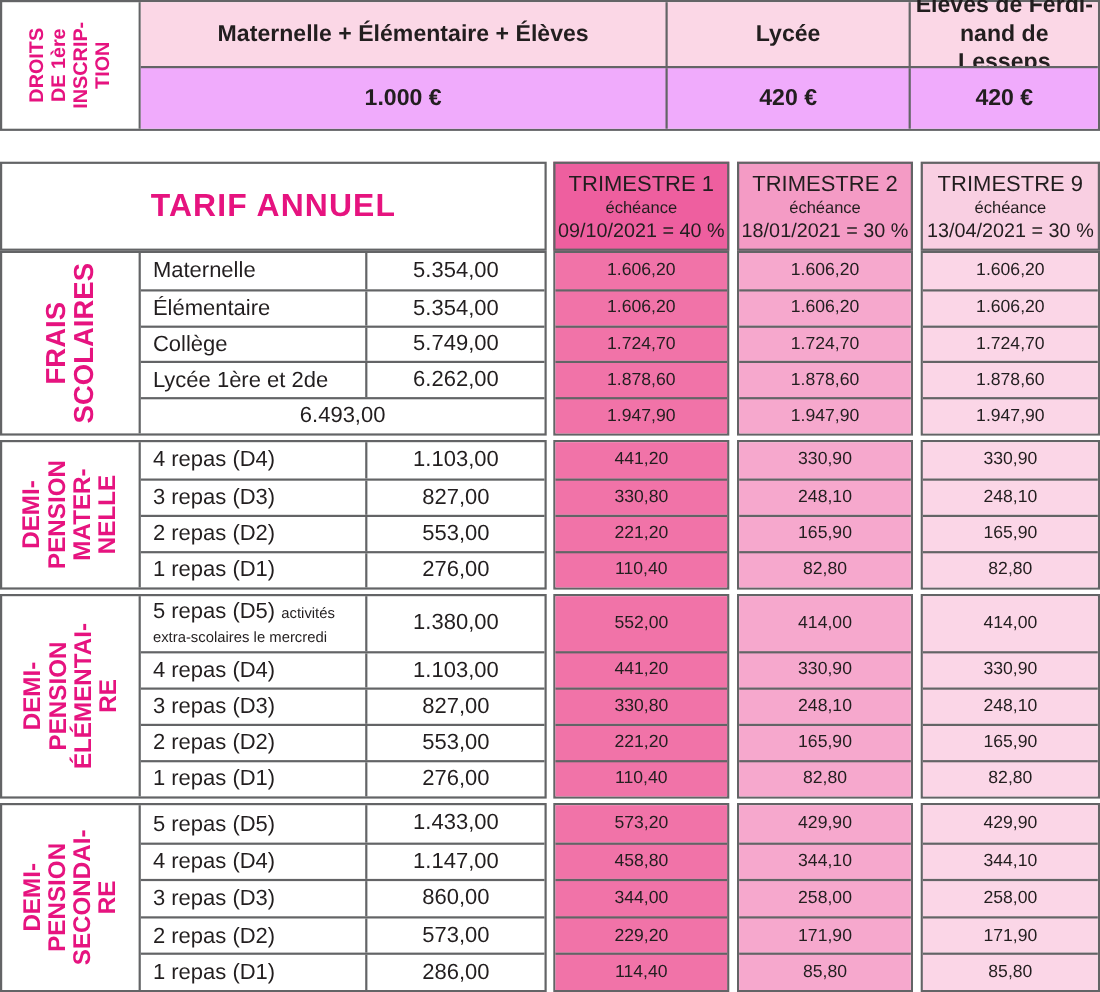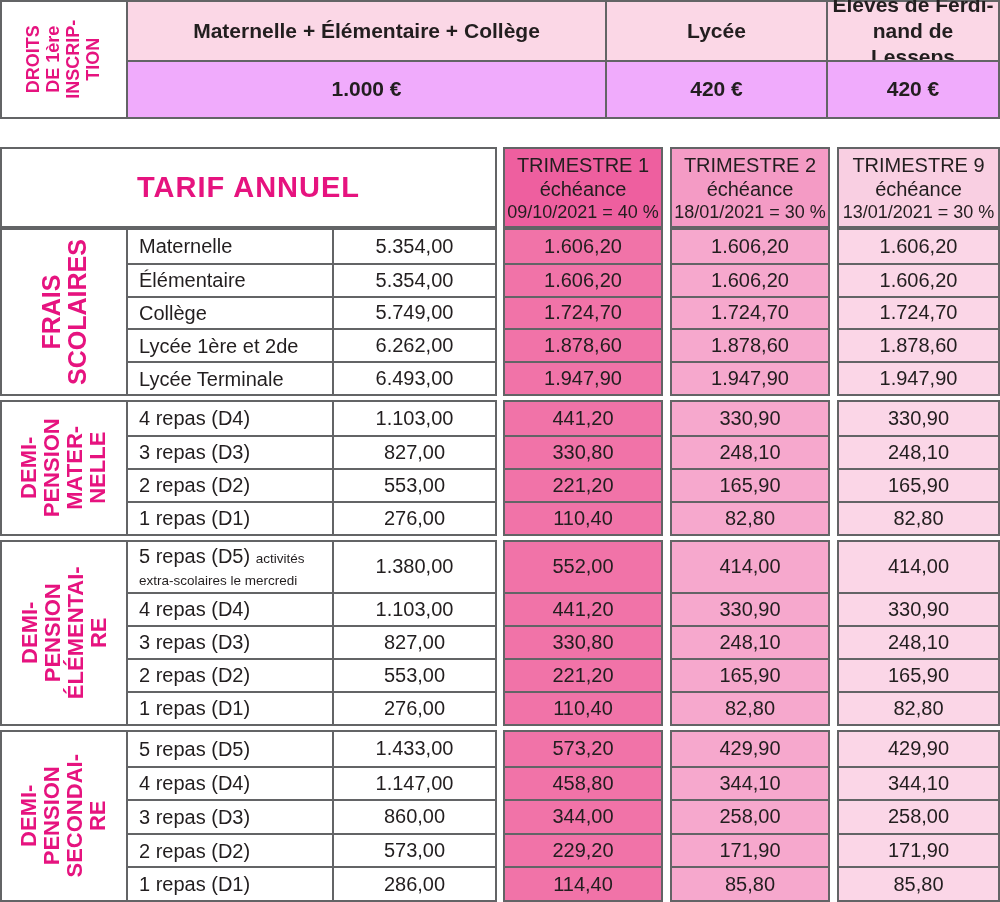--- a/index.html
+++ b/index.html
@@ -30,21 +30,21 @@
   
   .band{display:flex;margin-top:28px;height:81px}
   .band-title{width:497px;border:2px solid var(--border);display:flex;align-items:center;justify-content:center}
   .band-title span{color:var(--magenta);font-weight:bold;font-size:29px;letter-spacing:1px}
   .tri{width:160px;display:flex;flex-direction:column;align-items:center;justify-content:center;
        border:2px solid var(--border);text-align:center}
   .tri.b1{margin-left:6px;background:var(--t1h)}
   .tri.b2{margin-left:7px;background:var(--t2h)}
   .tri.b3{margin-left:7px;background:var(--t3h);width:163px}
   .tri .t-name{font-weight:normal;font-size:20px;line-height:1.3}
-  .tri .t-sub{font-size:20px;line-height:1.15}
+  .tri .t-sub{font-size:15px;line-height:1.15}
   .tri .t-due{font-size:18px;line-height:1.25}
 
   .section{display:flex;margin-top:4px}
   .section.first{margin-top:0}
   .sec-left{width:497px;border:2px solid var(--border);display:flex}
   .sec-label{width:126px;flex:none;border-right:2px solid var(--border)}
   .sec-label .vtext{font-size:22px}
   .section.s1 .sec-label .vtext{font-size:25px}
   .sec-rows{flex:1;display:flex;flex-direction:column}
   .srow{display:flex}
@@ -55,42 +55,42 @@
   .note{font-size:13.5px}
   .annual{flex:1;display:flex;align-items:center;justify-content:center;font-size:20px}
 
   .tcol{width:160px;display:flex;flex-direction:column;border:2px solid var(--border)}
   .tcol.c-t1{margin-left:6px}
   .tcol.c-t2{margin-left:7px}
   .tcol.c-t3{margin-left:7px;width:163px}
   .c-t1 .tcell{background:var(--t1)}
   .c-t2 .tcell{background:var(--t2)}
   .c-t3 .tcell{background:var(--t3)}
-  .tcell{display:flex;align-items:center;justify-content:center;font-size:20px}
+  .tcell{display:flex;align-items:center;justify-content:center;font-size:16px}
   .tcell + .tcell{border-top:2px solid var(--border)}
 
   .s1 .srow,.s1 .tcell{height:32.8px}
   .s2 .srow,.s2 .tcell{height:33px}
   .s3 .srow,.s3 .tcell{height:33px}
   .s3 .srow.tall,.s3 .tcell.tall{height:50px}
   .s4 .srow,.s4 .tcell{height:33.6px}
 </style>
 </head>
 <body>
 
 <div class="top-table">
   <div class="top-label vcell">
     <div class="vtext">DROITS
 DE 1ère
 INSCRIP-
 TION</div>
   </div>
   <div class="top-right">
     <div class="top-row hdr">
-      <div class="top-cell c1 pre">Maternelle + Élémentaire + Collège</div>
+      <div class="top-cell c1 pre">Maternelle + Élémentaire + Élèves</div>
       <div class="top-cell c2 pre">Lycée</div>
       <div class="top-cell c3 pre">Élèves de Ferdi-
 nand de Lesseps</div>
     </div>
     <div class="top-row val">
       <div class="top-cell c1">1.000 €</div>
       <div class="top-cell c2">420 €</div>
       <div class="top-cell c3">420 €</div>
     </div>
   </div>
@@ -106,21 +106,21 @@
     <div class="t-due">09/10/2021 = 40 %</div>
   </div>
   <div class="tri b2">
     <div class="t-name">TRIMESTRE 2</div>
     <div class="t-sub">échéance</div>
     <div class="t-due">18/01/2021 = 30 %</div>
   </div>
   <div class="tri b3">
     <div class="t-name">TRIMESTRE 9</div>
     <div class="t-sub">échéance</div>
-    <div class="t-due">13/01/2021 = 30 %</div>
+    <div class="t-due">13/04/2021 = 30 %</div>
   </div>
 </div>
 
 <div class="section s1 first">
   <div class="sec-left">
     <div class="sec-label vcell">
       <div class="vtext">FRAIS
 SCOLAIRES</div>
     </div>
     <div class="sec-rows">
@@ -142,23 +142,20 @@
           </div>
         <div class="annual">5.749,00</div>
       </div>
       <div class="srow">
         <div class="name">
             <span class="nameinner">Lycée 1ère et 2de</span>
           </div>
         <div class="annual">6.262,00</div>
       </div>
       <div class="srow">
-        <div class="name">
-            <span class="nameinner">Lycée Terminale</span>
-          </div>
         <div class="annual">6.493,00</div>
       </div>
     </div>
   </div>
   <div class="tcol c-t1">
     <div class="tcell">1.606,20</div>
     <div class="tcell">1.606,20</div>
     <div class="tcell">1.724,70</div>
     <div class="tcell">1.878,60</div>
     <div class="tcell">1.947,90</div>

